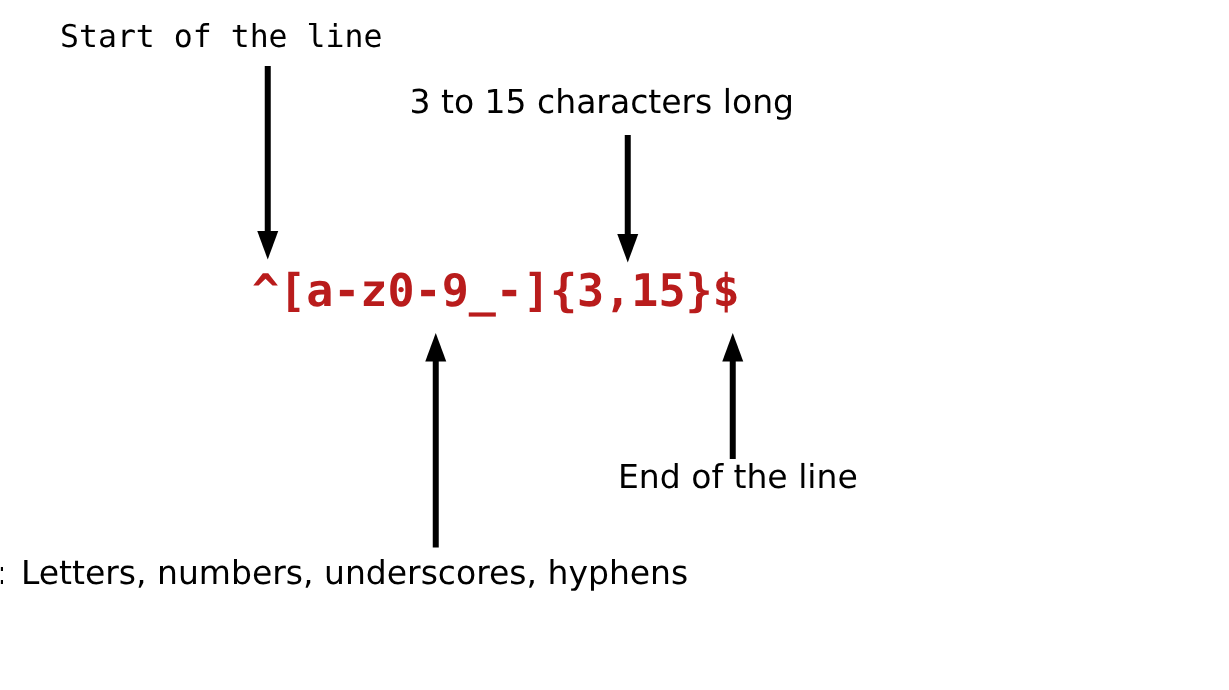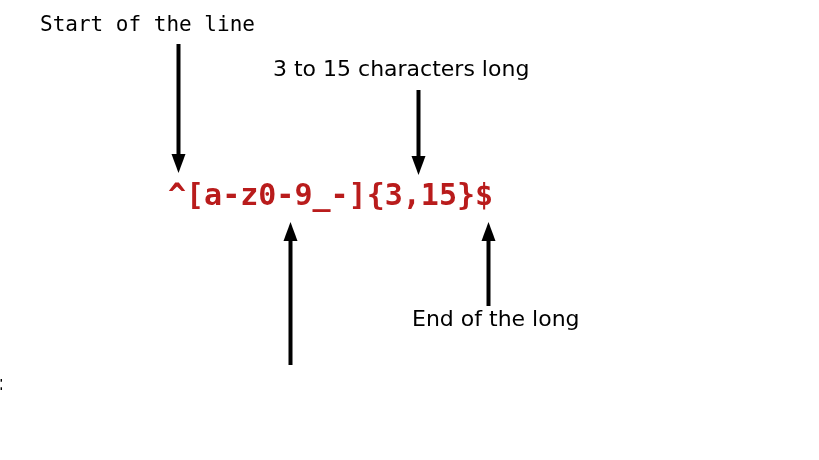--- a/index.html
+++ b/index.html
@@ -87,18 +87,19 @@
     </svg>
   </div>
 
   <div class="arrow" style="left:481px; top:222px;">
     <svg width="16" height="84" viewBox="0 0 16 84">
       <line x1="7.5" y1="84" x2="7.5" y2="14" stroke="#000000" stroke-width="4"></line>
       <polygon points="7.5,0 0.5,19 14.5,19" fill="#000000"></polygon>
     </svg>
   </div>
 
-  <div class="label label-sans" style="left:412px; top:308px;">End of the long</div>
+  <div class="label label-sans" style="left:412px; top:308px;">End of the line</div>
 
   <div class="clip-mark" style="left:-2px; top:372px; width:4px;">:</div>
 
+  <div class="label label-sans" style="left:14px; top:372px;">Letters, numbers, underscores, hyphens</div>
 
 </div>
 
 </body></html>

